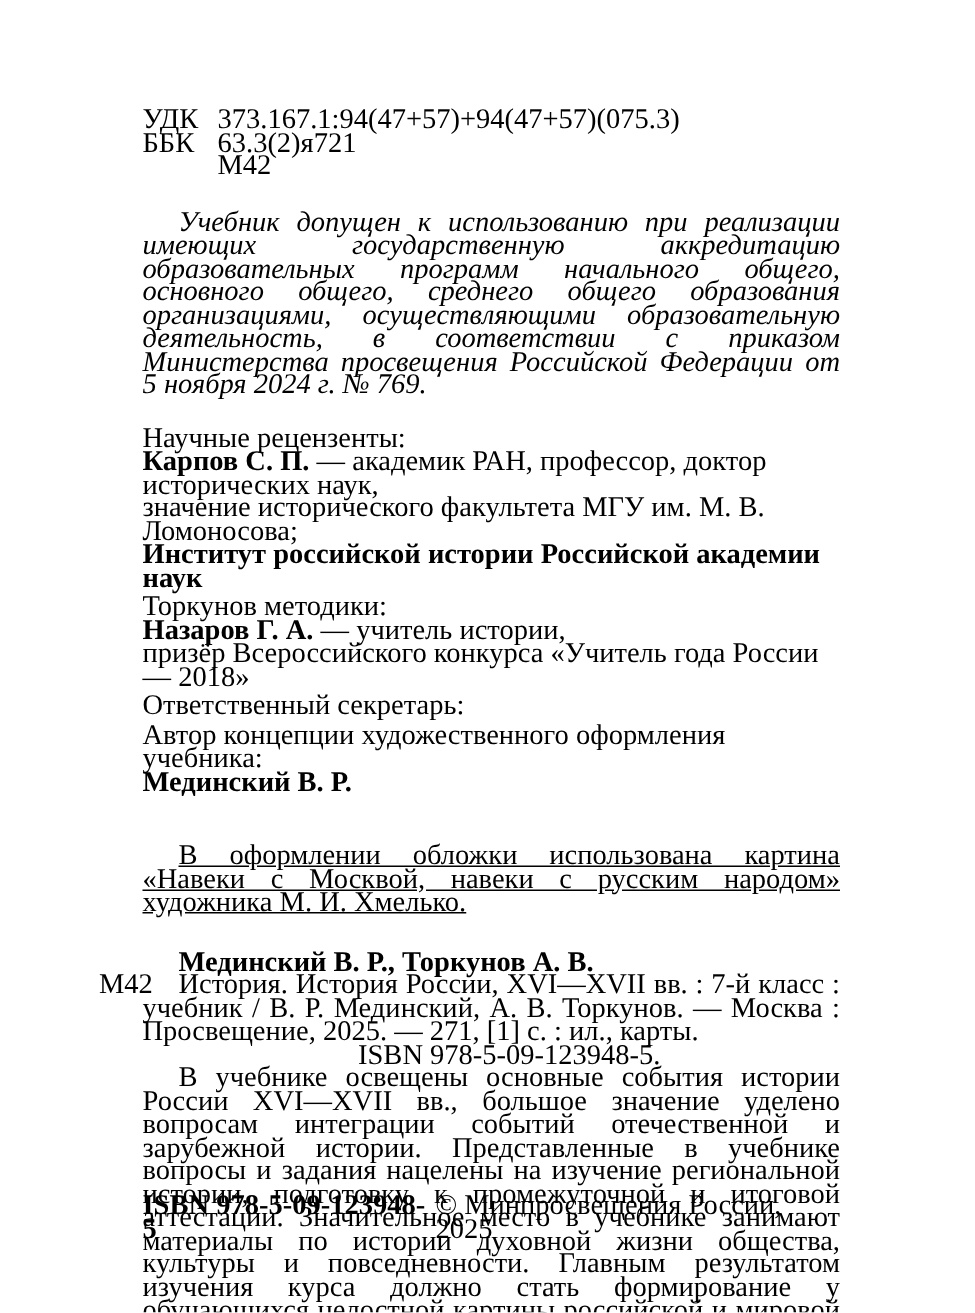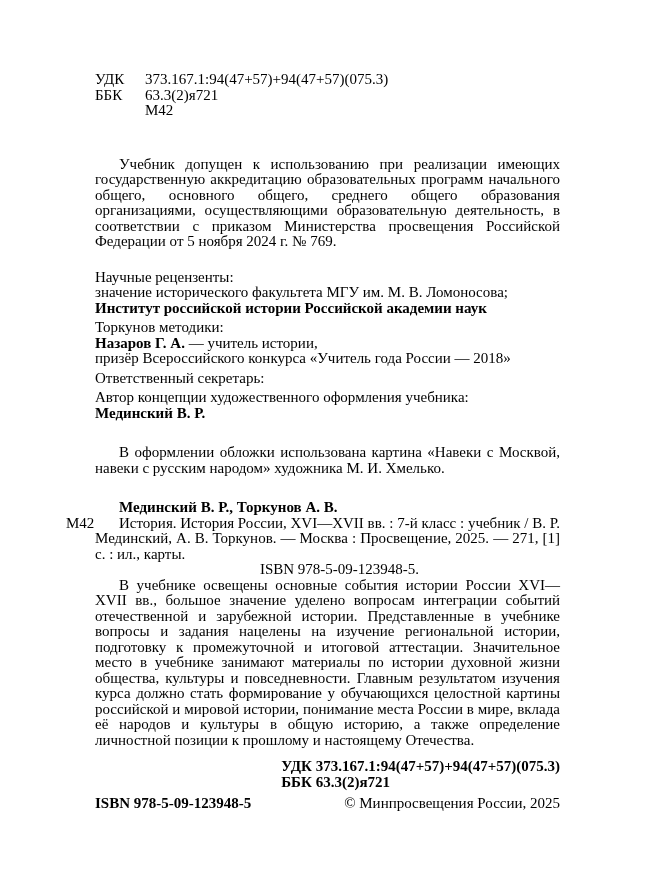--- a/index.html
+++ b/index.html
@@ -5,37 +5,37 @@
   * { margin: 0; padding: 0; box-sizing: border-box; }
   html, body { background: #ffffff; }
   .page {
     position: relative;
     width: 650px;
     height: 875px;
     margin: 0 auto;
     background: #ffffff;
     color: #000000;
     font-family: "Liberation Serif", "DejaVu Serif", serif;
-    font-size: 15px;
+    font-size: 19px;
     line-height: 15.5px;
     padding: 72px 90px 0 95px;
     overflow: hidden;
   }
   .b { font-weight: bold; }
   .code-row { white-space: nowrap; }
   .code-label { display: inline-block; width: 50px; }
   .author-sign { margin-left: 50px; }
   p.j {
     text-align: justify;
     text-indent: 24px;
   }
-  .admission { margin-top: 38px; }
+  .admission { margin-top: 22px; font-style: italic; }
   .reviewers { margin-top: 20px; text-align: left; }
   .reviewers .grp { margin-top: 4px; }
-  .cover-note { margin-top: 24px; }
+  .cover-note { margin-top: 34px; text-decoration: underline; }
   .biblio { margin-top: 24px; }
   .biblio-authors { font-weight: bold; text-indent: 24px; }
   .biblio-entry { position: relative; }
   .margin-code { position: absolute; left: -29px; top: 0; }
   .biblio-isbn { text-indent: 24px; text-align: center; }
   .annotation p { text-align: justify; text-indent: 24px; }
   .bottom-codes {
     margin-top: 10px;
     width: fit-content;
     margin-left: auto;
@@ -66,20 +66,21 @@
     <div class="code-row">
       <span class="code-label">ББК</span><span>63.3(2)я721</span>
     </div>
     <div class="author-sign">М42</div>
   </div>
 
   <p class="j admission">Учебник допущен к использованию при реализации имеющих государственную аккредитацию образовательных программ начального общего, основного общего, среднего общего образования организациями, осуществляющими образовательную деятельность, в соответствии с приказом Министерства просвещения Российской Федерации от 5 ноября 2024 г. № 769.</p>
 
   <div class="reviewers">
     <div>Научные рецензенты:</div>
+    <div><span class="b">Карпов С. П.</span><span> — академик РАН, профессор, доктор исторических наук,</span></div>
     <div>значение исторического факультета МГУ им. М. В. Ломоносова;</div>
     <div class="b">Институт российской истории Российской академии наук</div>
     <div class="grp">Торкунов методики:</div>
     <div><span class="b">Назаров Г. А.</span><span> — учитель истории,</span></div>
     <div>призёр Всероссийского конкурса «Учитель года России — 2018»</div>
     <div class="grp">Ответственный секретарь:</div>
     <div class="grp">Автор концепции художественного оформления учебника:</div>
     <div class="b">Мединский В. Р.</div>
   </div>
 

